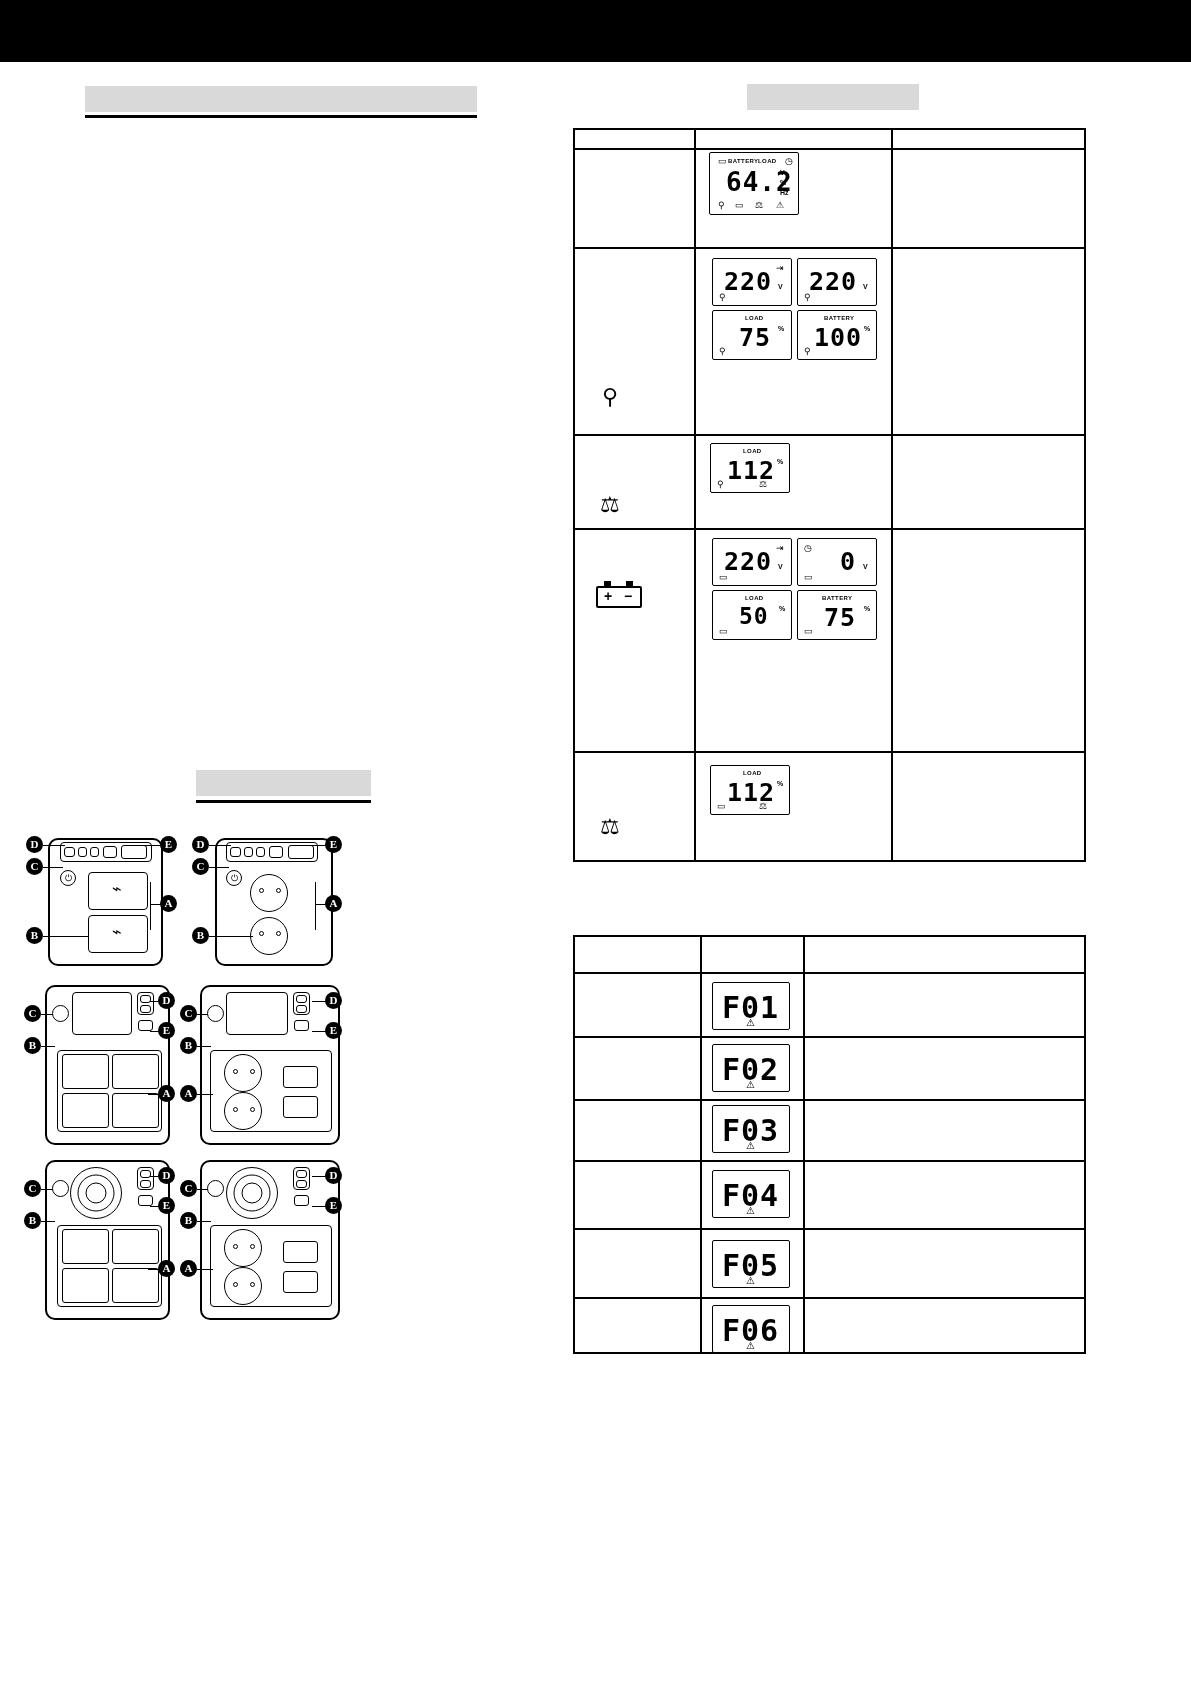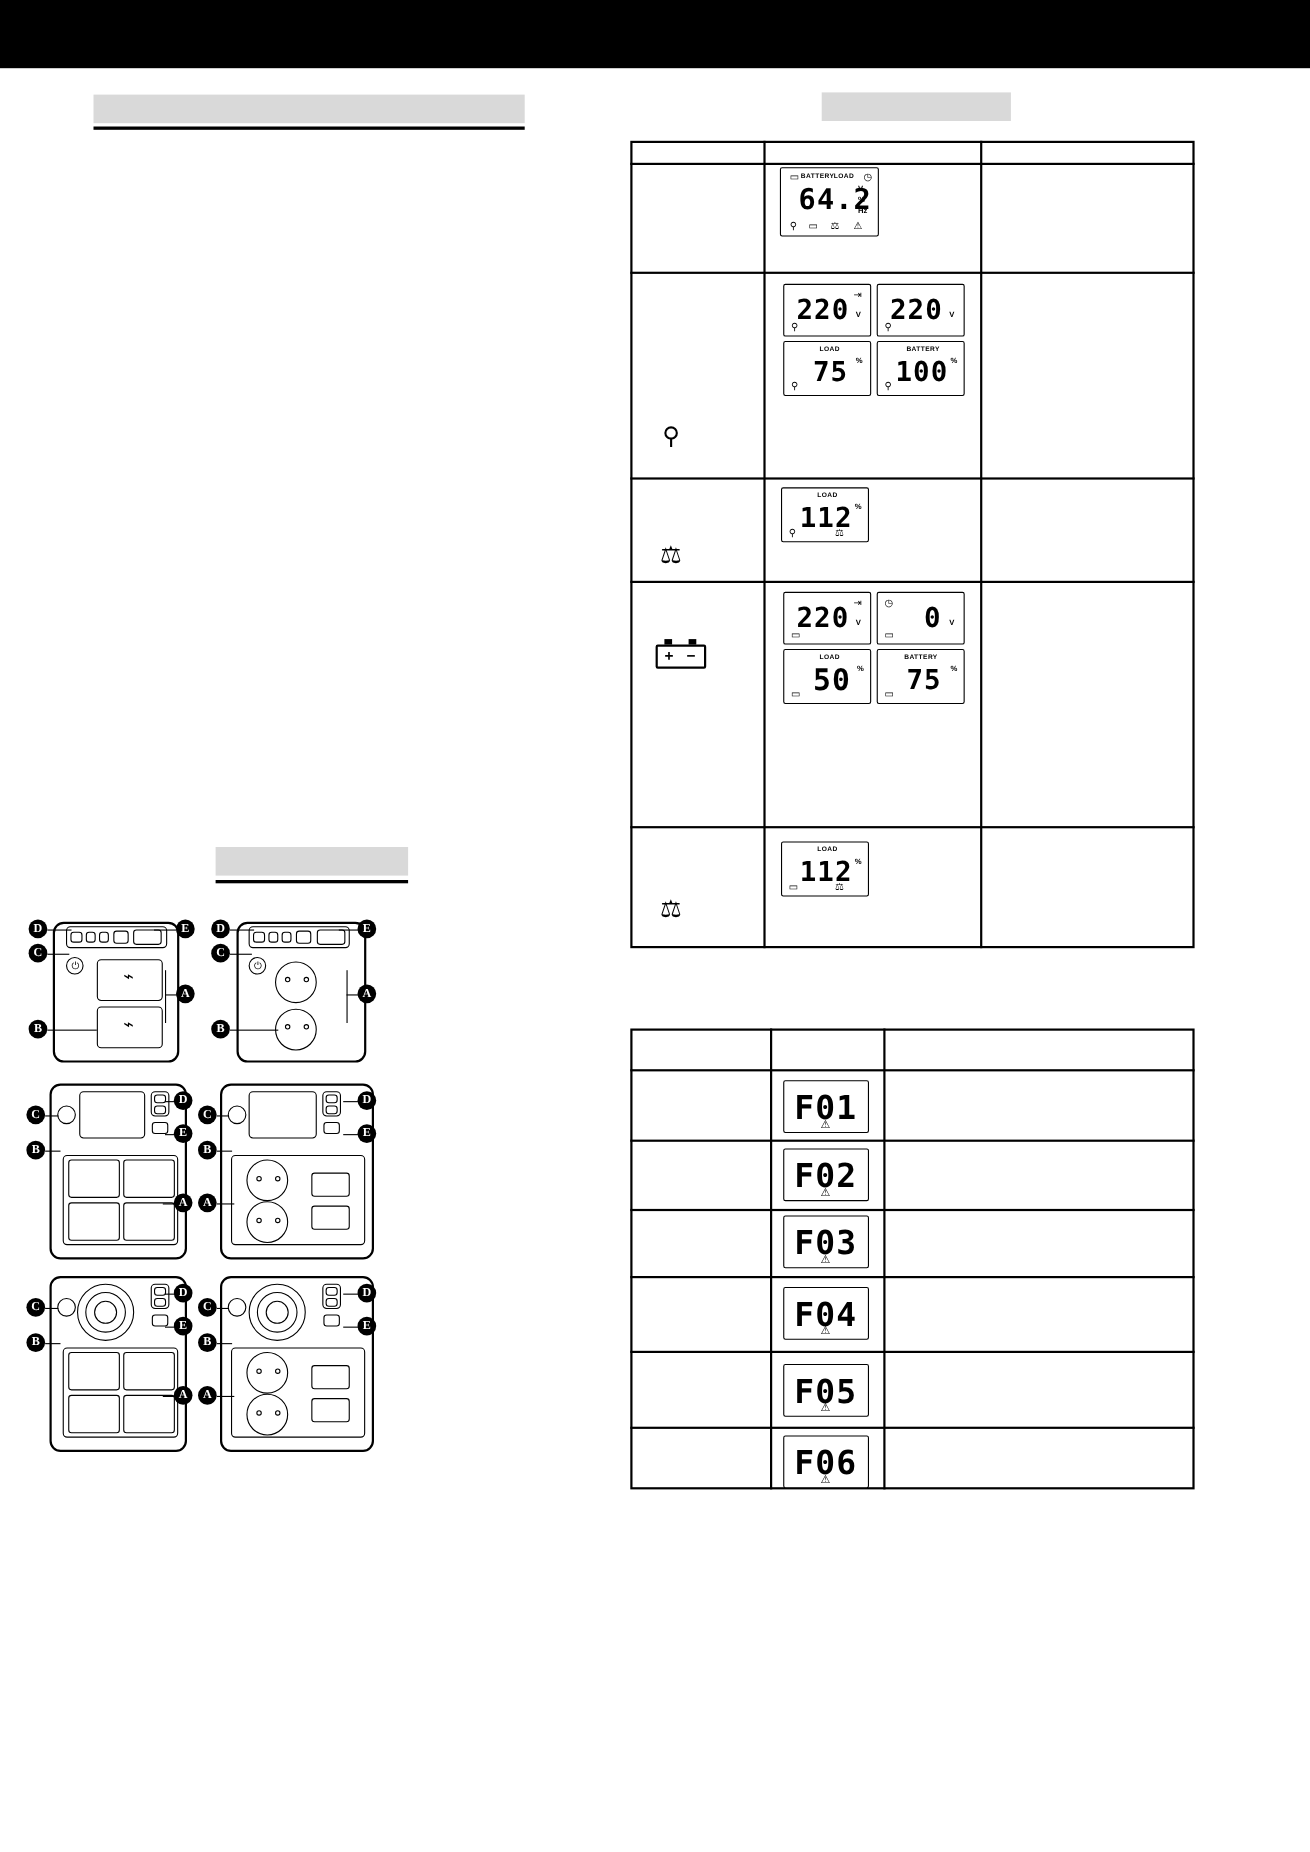--- a/index.html
+++ b/index.html
@@ -440,21 +440,21 @@
     <span class="ic" style="left:6px; top:34px;">▭</span>
   </div>
   <div class="lcd" style="left:797px; top:538px; width:80px; height:48px;">
     <span class="digits" style="left:42px; top:8px; font-size:25px;">0</span>
     <span class="unit" style="left:65px; top:24px;">V</span>
     <span class="ic" style="left:6px; top:5px;">◷</span>
     <span class="ic" style="left:6px; top:34px;">▭</span>
   </div>
   <div class="lcd" style="left:712px; top:590px; width:80px; height:50px;">
     <span class="tinylabel" style="left:32px; top:4px;">LOAD</span>
-    <span class="digits" style="left:26px; top:12px; font-size:27px;">50</span>
+    <span class="digits" style="left:26px; top:12px; font-size:23px;">50</span>
     <span class="unit" style="left:66px; top:14px;">%</span>
     <span class="ic" style="left:6px; top:36px;">▭</span>
   </div>
   <div class="lcd" style="left:797px; top:590px; width:80px; height:50px;">
     <span class="tinylabel" style="left:24px; top:4px;">BATTERY</span>
     <span class="digits" style="left:26px; top:12px; font-size:25px;">75</span>
     <span class="unit" style="left:66px; top:14px;">%</span>
     <span class="ic" style="left:6px; top:36px;">▭</span>
   </div>
 

